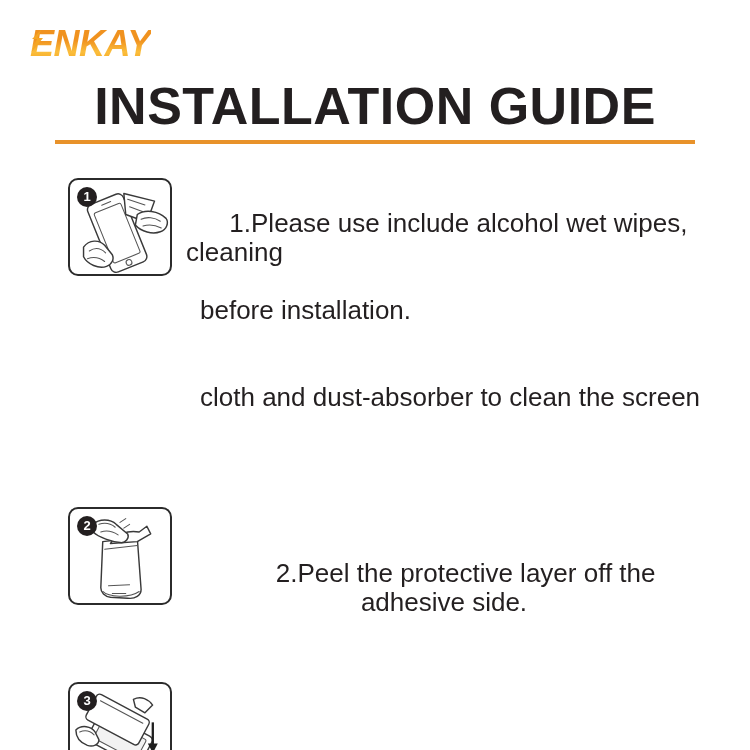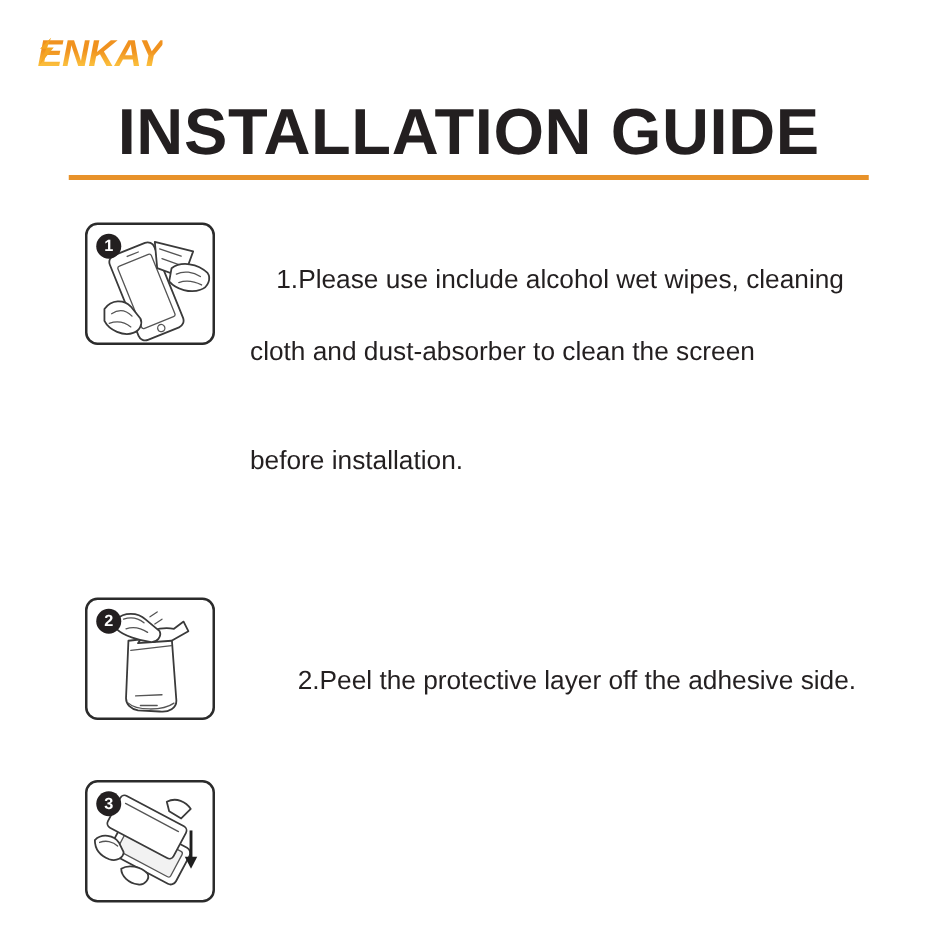--- a/index.html
+++ b/index.html
@@ -18,21 +18,21 @@
   
   #brand-logo {
     position: absolute;
     left: 30px;
     top: 26px;
     width: 200px;
     height: 36px;
   }
   #brand-logo .logo-text {
     font-family: "Liberation Sans", sans-serif;
-    font-size: 30px;
+    font-size: 36px;
     font-weight: bold;
     font-style: italic;
     letter-spacing: -0.5px;
     line-height: 36px;
     background: linear-gradient(180deg, #f0921f 0%, #f0921f 40%, #fbbe3c 72%, #f5a623 100%);
     -webkit-background-clip: text;
     background-clip: text;
     color: #ef8f1c;
     -webkit-text-fill-color: transparent;
     display: inline-block;
@@ -111,21 +111,21 @@
     font-weight: bold;
     line-height: 20px;
     text-align: center;
     font-family: "Liberation Sans", sans-serif;
     z-index: 3;
   }
   .step-text {
     flex: 1 1 auto;
     margin-left: 14px;
     margin-right: 48px;
-    font-size: 21px;
+    font-size: 26px;
     line-height: 29px;
     color: #231f20;
     font-family: "Liberation Sans", sans-serif;
     white-space: pre-wrap;
     text-indent: 0;
   }
   .step-text .cont {
     padding-left: 14px;
     display: block;
   }
@@ -182,22 +182,22 @@
 
         <path class="fillw ln" d="M14 70 C20 62, 30 62, 36 68 L44 78 C46 82, 44 88, 38 90
                                    C30 93, 18 88, 14 80 Z"></path>
         <path class="ln-thin" d="M20 74 C26 70, 32 71, 37 76"></path>
         <path class="ln-thin" d="M18 82 C24 80, 31 81, 36 85"></path>
       </svg>
       <div class="step-badge">1</div>
     </div>
     <div class="step-text">
       <span>1.Please use include alcohol wet wipes, cleaning</span>
+      <span class="cont">before installation.</span>
       <span class="cont">cloth and dust-absorber to clean the screen</span>
-      <span class="cont">before installation.</span>
     </div>
   </div>
 
   <div class="step-row" id="step-row-2">
     <div class="step-icon-box">
       <svg viewBox="0 0 104 98">
 
         <path class="fillw ln" d="M34 34 L70 30 L74 84 C74 90, 68 94, 60 93 L42 92
                                    C36 91, 32 87, 32 82 Z"></path>
         <path class="ln-thin" d="M36 42 L70 38"></path>

